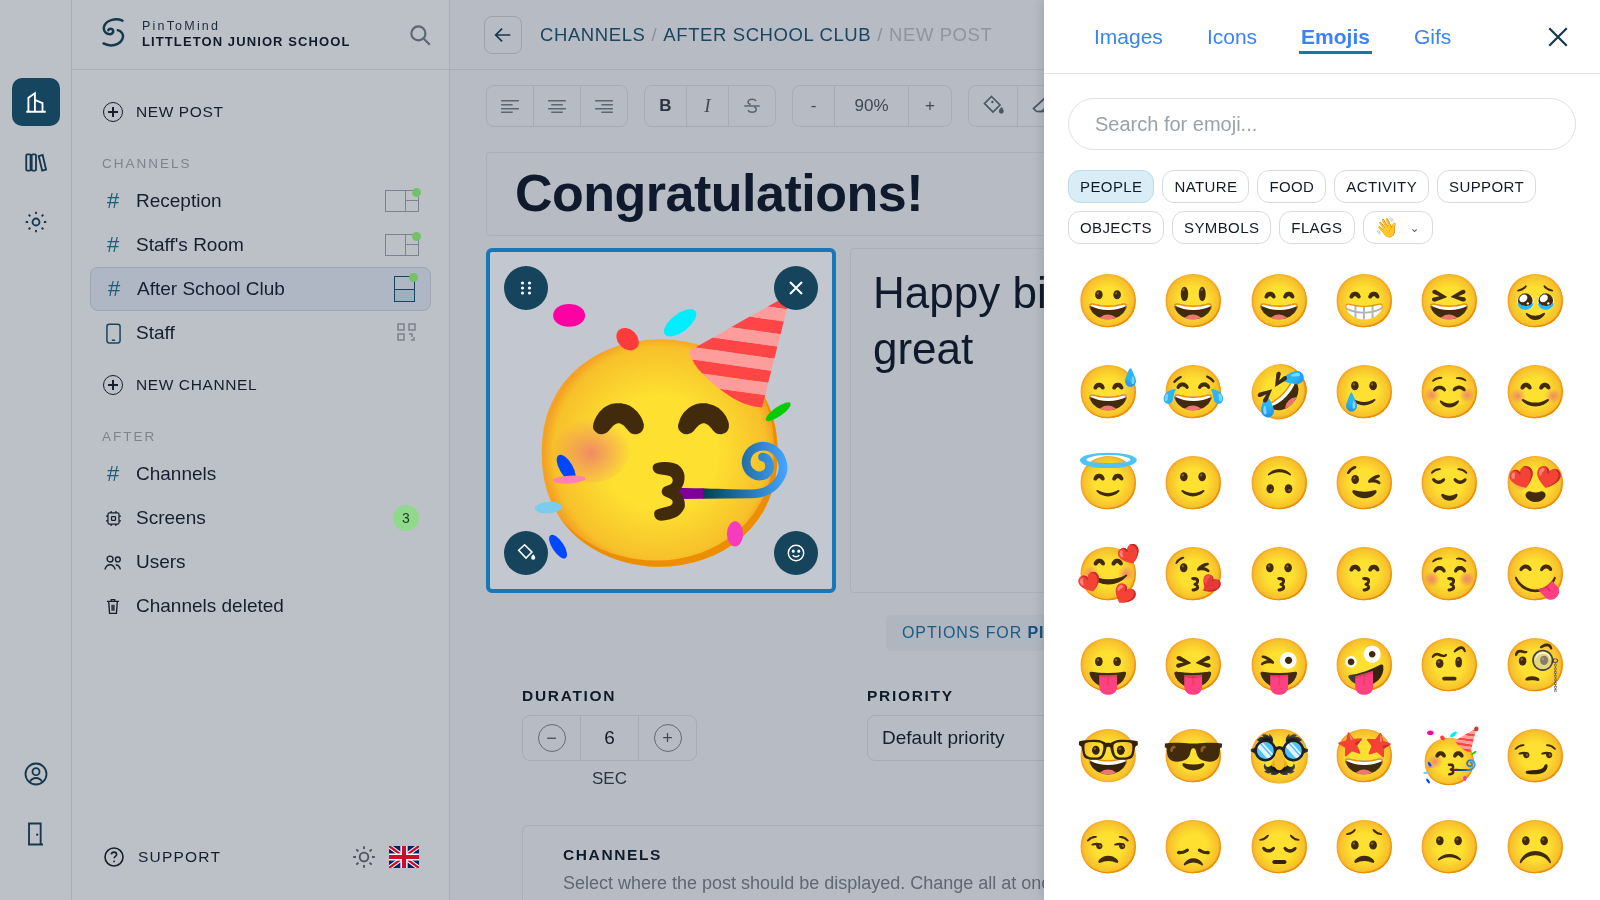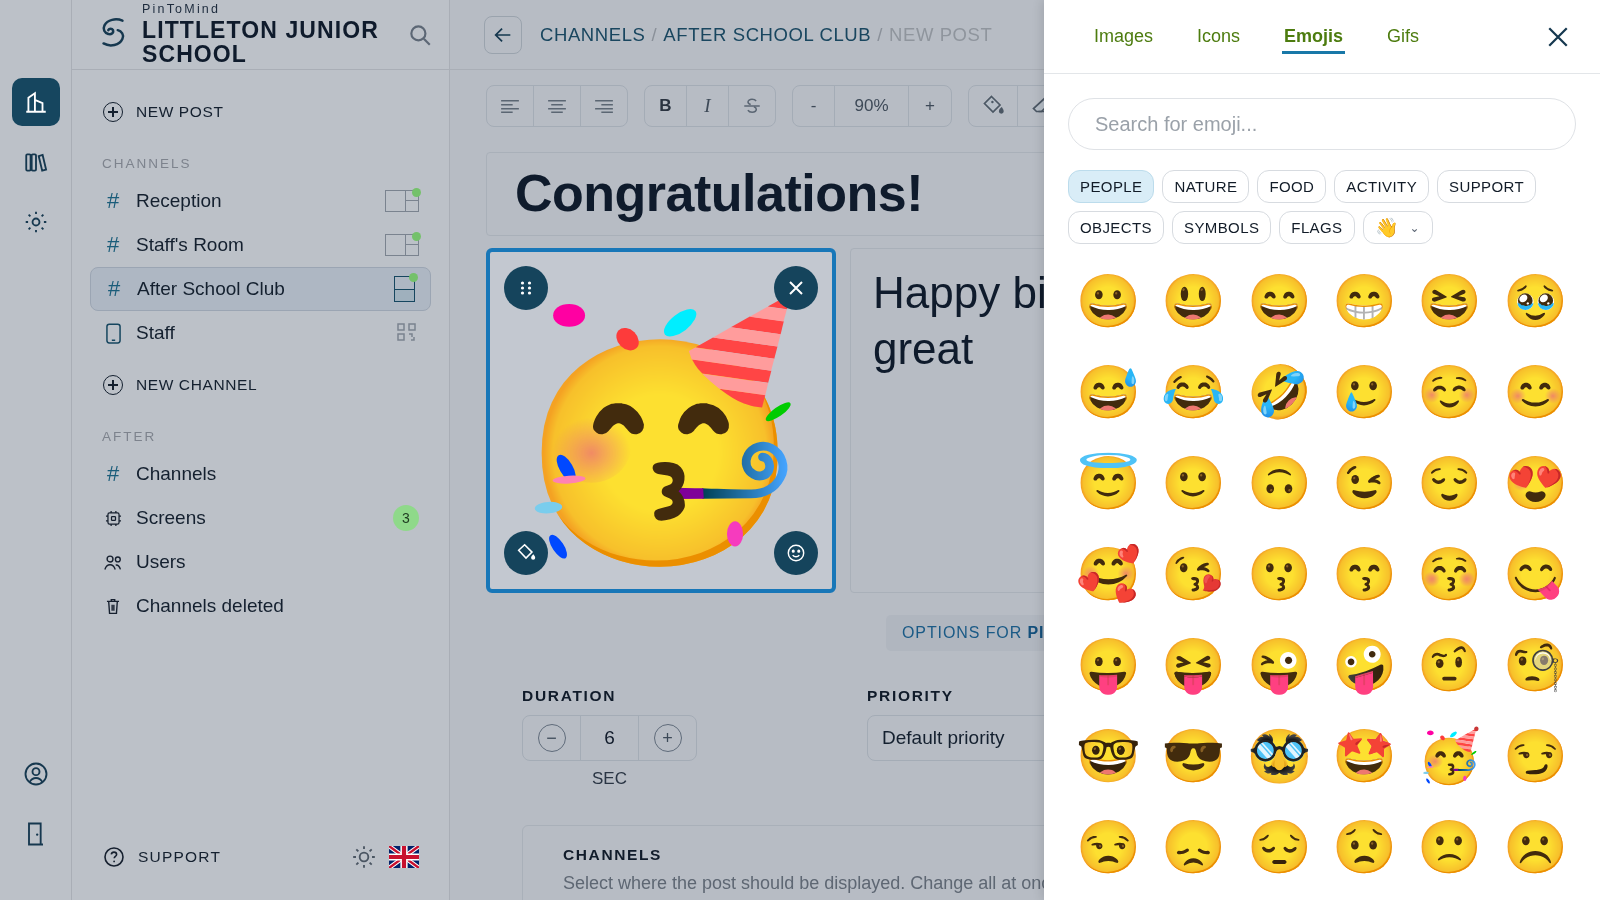--- a/index.html
+++ b/index.html
@@ -39,21 +39,21 @@
     flex: 0 0 378px;
     position: relative;
   }
   .brand {
     height: 70px; border-bottom: 1px solid #a9aeb6;
     display: flex; align-items: center; padding: 0 16px 0 22px;
     gap: 10px;
   }
   .brand-text { flex: 1 1 auto; line-height: 1.05; }
   .brand-sub { font-size: 12.5px; letter-spacing: 2.2px; color: #1d2b3d; font-weight: 400;}
-  .brand-title { font-size: 23px; letter-spacing: 1.1px; font-weight: 700; color: #0f1b2c; margin-top: 2px;}
+  .brand-title { font-size: 13px; letter-spacing: 1.1px; font-weight: 700; color: #0f1b2c; margin-top: 2px;}
   .search-btn { color:#5c6775; display:flex; align-items:center; }
 
   .nav { padding: 20px 18px 0 18px; flex: 1 1 auto; }
   .nav-row {
     display: flex; align-items: center; gap: 12px;
     height: 44px; padding: 0 12px; border-radius: 8px;
     font-size: 19px; color: #14202f;
   }
   .nav-row.sel { background: #aeb7c3; border: 1px solid #9ba5b3; }
   .nav-row .ic { width: 22px; display:flex; align-items:center; justify-content:center; color:#14202f;}
@@ -169,21 +169,21 @@
   
   .panel {
     position:absolute; right:0; top:0; width:556px; height:900px; background:#ffffff;
     box-shadow: -2px 0 10px rgba(0,0,0,.12);
     display:flex; flex-direction:column;
   }
   .panel-tabs {
     height: 74px; display:flex; align-items:center; gap: 0;
     border-bottom:1px solid #e3e6e9; padding: 0 28px;
   }
-  .ptab { font-size:18px; color:#4d7c0f; padding: 0 22px; position:relative; height:74px; display:flex;align-items:center;}
+  .ptab { font-size:21px; color:#3b82f6; padding: 0 22px; position:relative; height:74px; display:flex;align-items:center;}
   .ptab.active { font-weight:700; }
   .ptab.active:after {
     content:""; position:absolute; left:20px; right:20px; bottom:20px; height:2.5px; background:#1878a8;
   }
   .panel-close { margin-left:auto; color:#15384f; display:flex;align-items:center; }
   .srch {
     margin: 24px 24px 0 24px; height: 52px; border:1px solid #dfe2e6; border-radius:26px;
     display:flex; align-items:center; padding: 0 26px; font-size:20px; color:#9aa1a9;
   }
   .cats { display:flex; flex-wrap:wrap; gap:8px; padding: 20px 24px 0 24px; }

